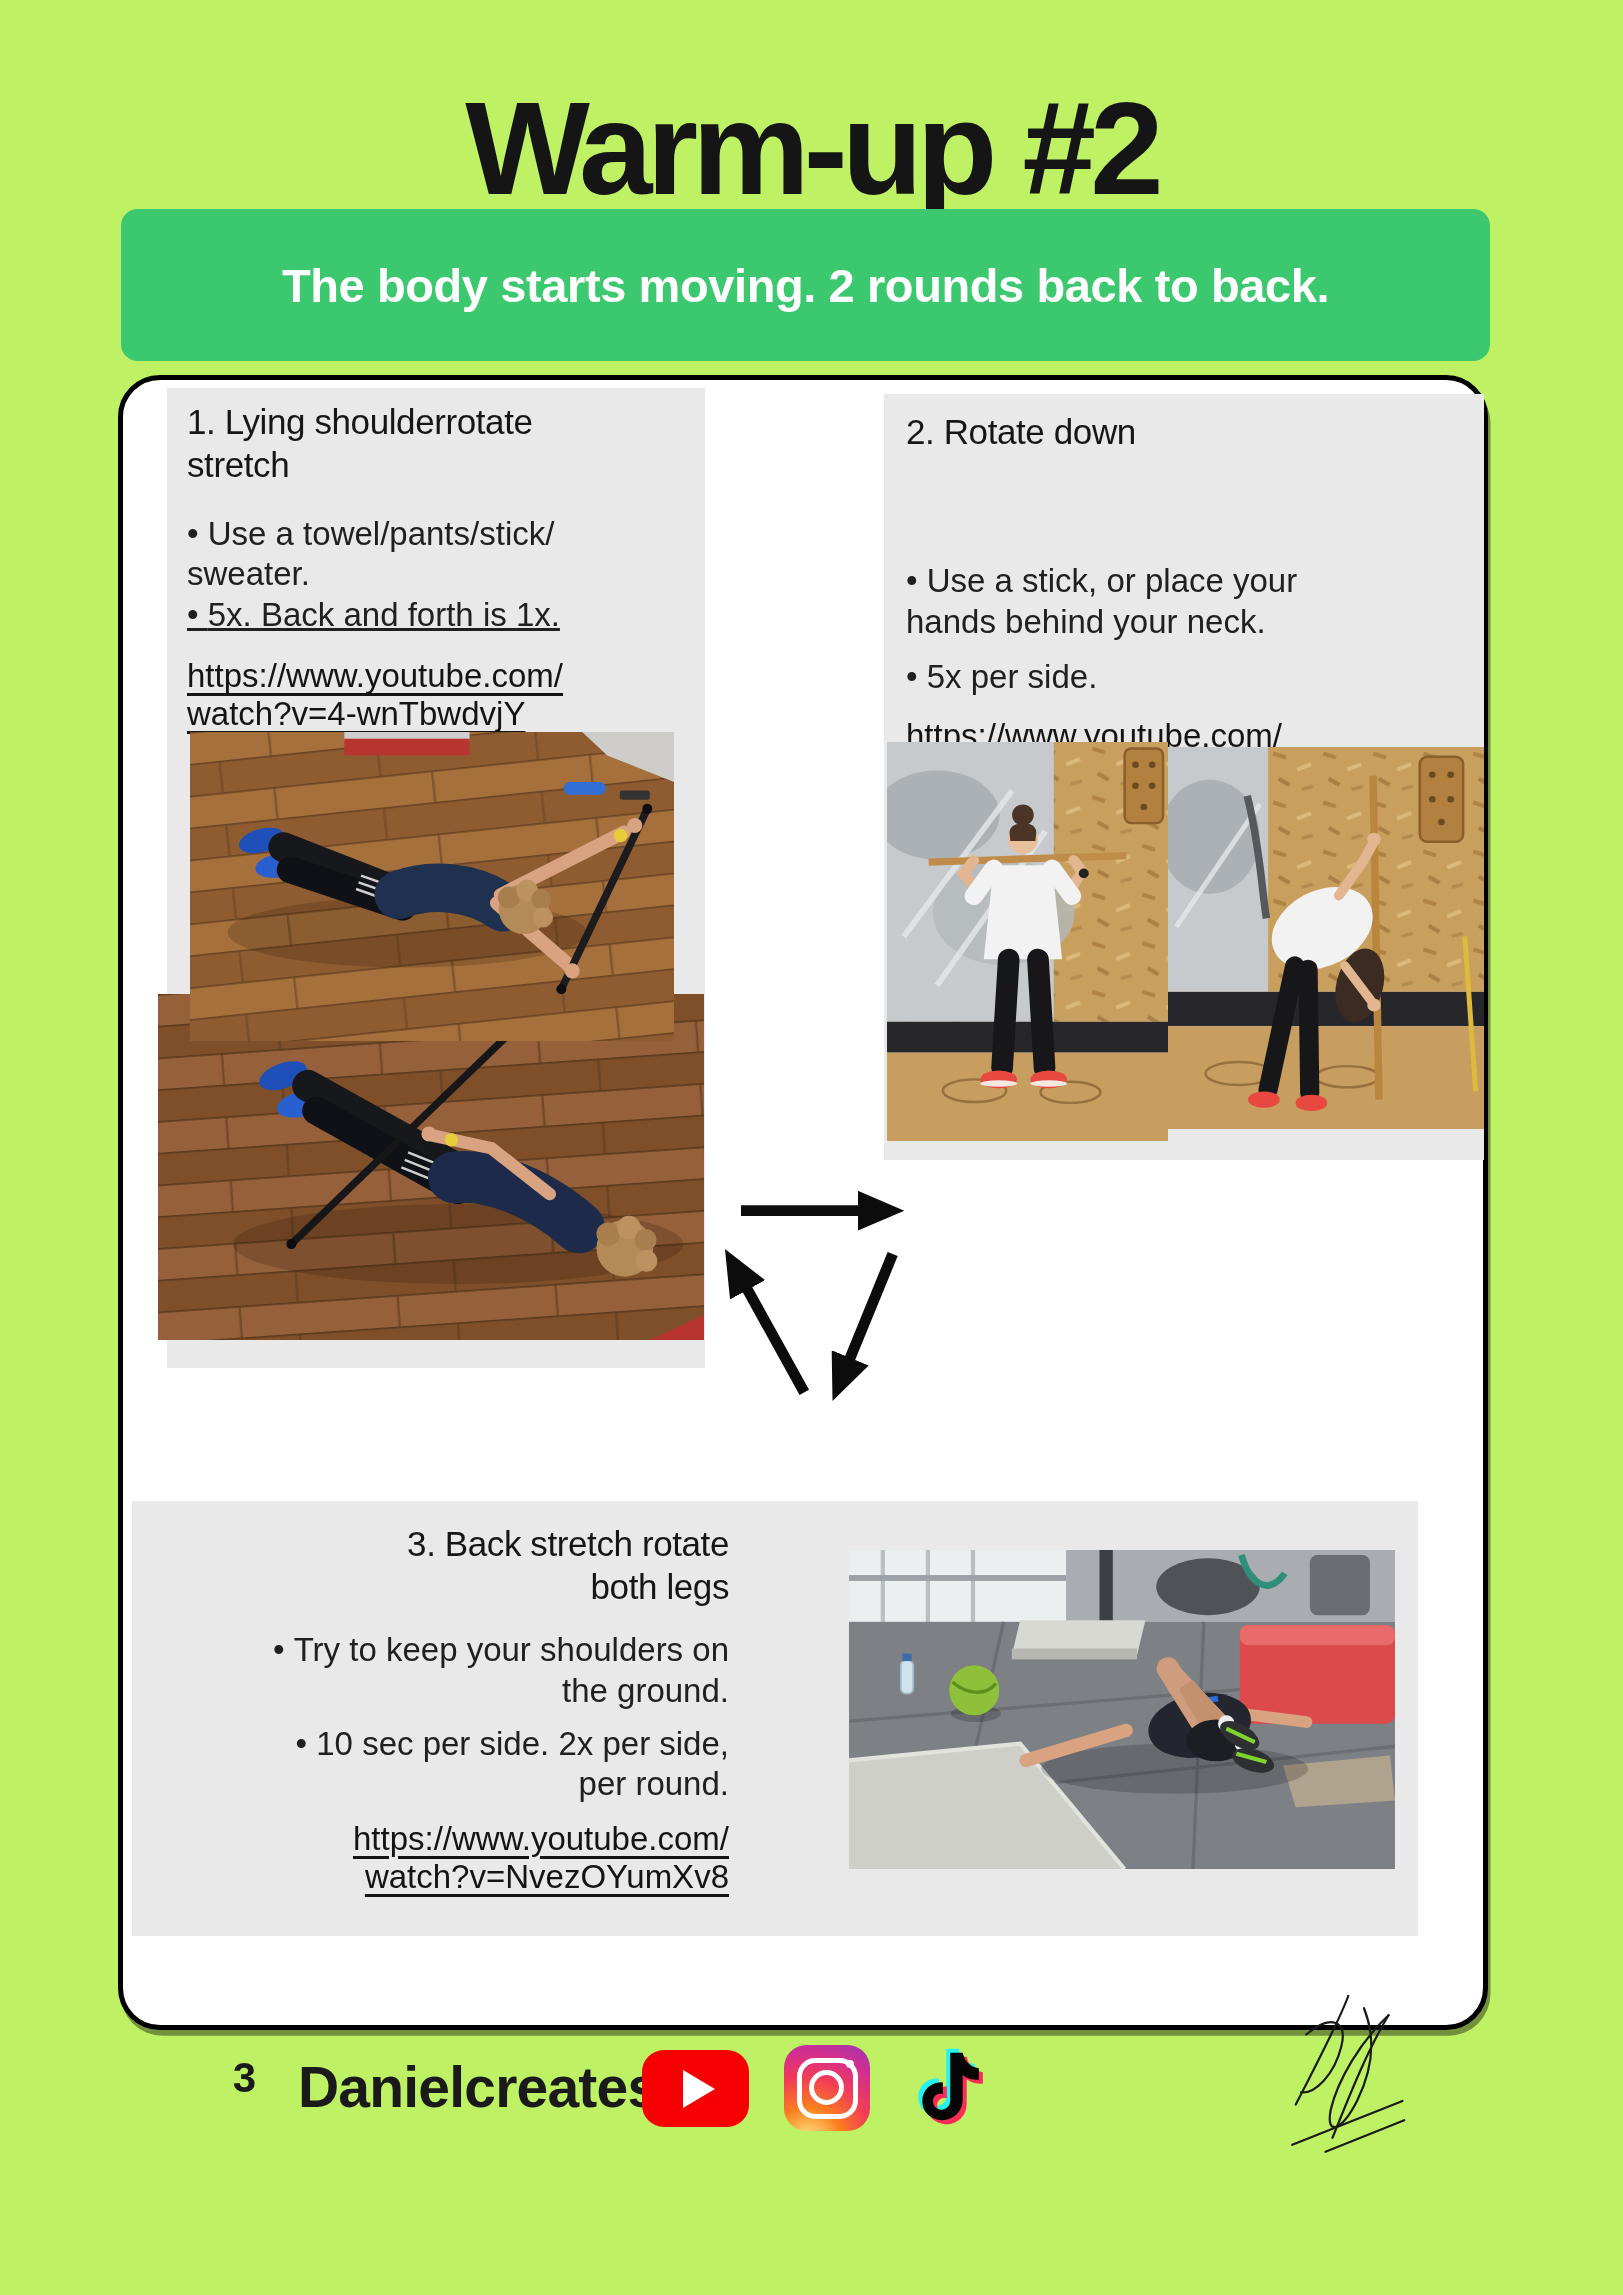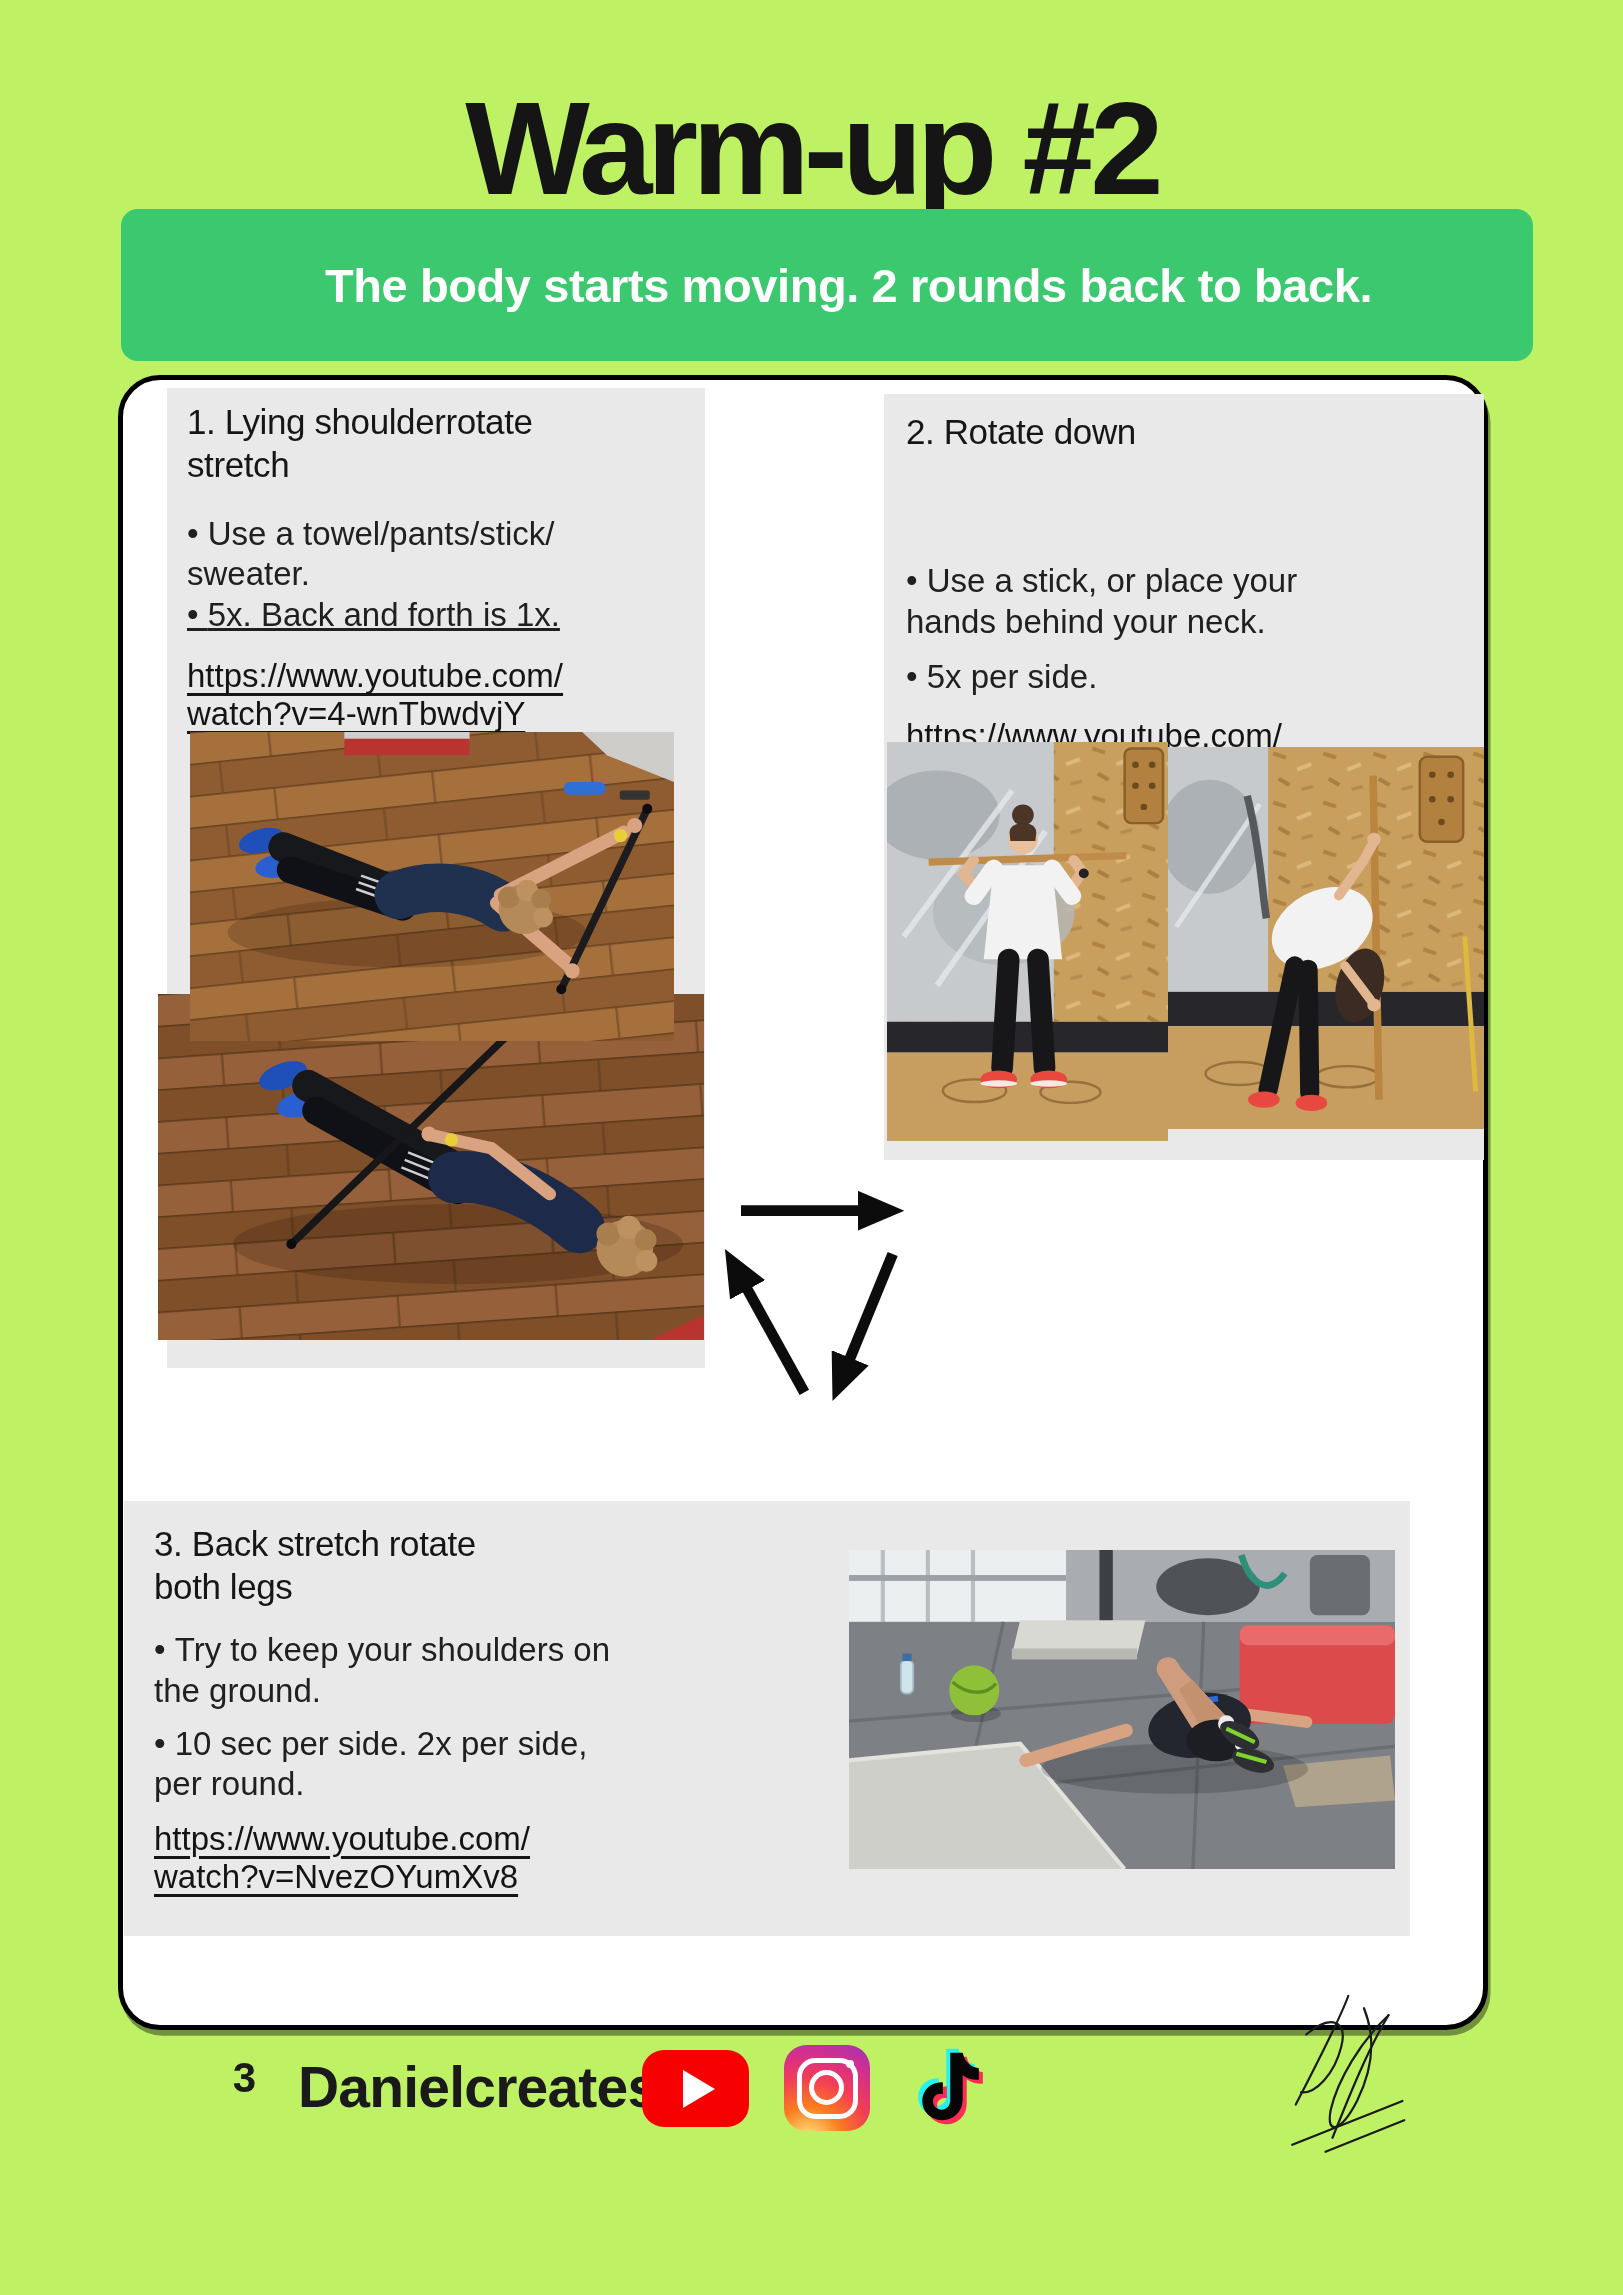--- a/index.html
+++ b/index.html
@@ -3,31 +3,31 @@
 <meta charset="utf-8">
 <style>
   html,body{margin:0;padding:0;background:#ffffff;}
   .page{position:relative;width:1623px;height:2295px;background:#bef264;overflow:hidden;
         font-family:"Liberation Sans", sans-serif;color:#1c1c1c;}
 
   .page-title{position:absolute;left:0;top:83px;width:100%;text-align:center;
     font-size:132px;font-weight:800;letter-spacing:-5.8px;line-height:1;color:#151515;}
 
   .banner{position:absolute;left:121px;top:209px;width:1369px;height:152px;
-    background:#3cc86e;border-radius:16.7px;display:flex;align-items:center;justify-content:center;padding-left:43px;}
+    background:#3cc86e;border-radius:16.7px;display:flex;align-items:center;justify-content:center;}
   .banner-text{color:#ffffff;font-weight:700;font-size:47px;letter-spacing:-0.4px;}
 
   .main-box{position:absolute;left:118px;top:375px;width:1360px;height:1645px;
     border:5.8px solid #000;border-radius:42px;background:#ffffff;
     box-shadow:2.5px 5.8px 0 rgba(0,0,0,0.4);}
 
   .panel{position:absolute;background:#e9e9e9;}
   .panel-1{left:167px;top:388px;width:538px;height:980px;padding:13.3px 15px 0 20px;box-sizing:border-box;}
   .panel-2{left:884px;top:394px;width:600px;height:766px;padding:16.7px 15px 0 22px;box-sizing:border-box;}
-  .panel-3{left:124px;top:1501px;width:1286px;height:435px;padding:22px 0 0 30px;box-sizing:border-box;}
+  .panel-3{left:132px;top:1501px;width:1286px;height:435px;padding:22px 0 0 30px;box-sizing:border-box;text-align:right;}
   .panel-3 .textcol{width:567px;}
 
   .ex-title{font-size:35px;font-weight:400;line-height:1.22;letter-spacing:-0.4px;
     color:#161616;white-space:pre-line;}
   .bullet{font-size:33px;line-height:1.22;color:#202020;white-space:pre-line;}
   .bullet::before{content:"\2022\00a0";}
   .yt-link{font-size:33px;line-height:1.15;color:#141414;text-decoration:underline;
     text-underline-offset:5.8px;text-decoration-thickness:2.5px;white-space:pre-line;display:inline-block;}
 
   .panel-1 .ex-title{margin-bottom:27px;}

